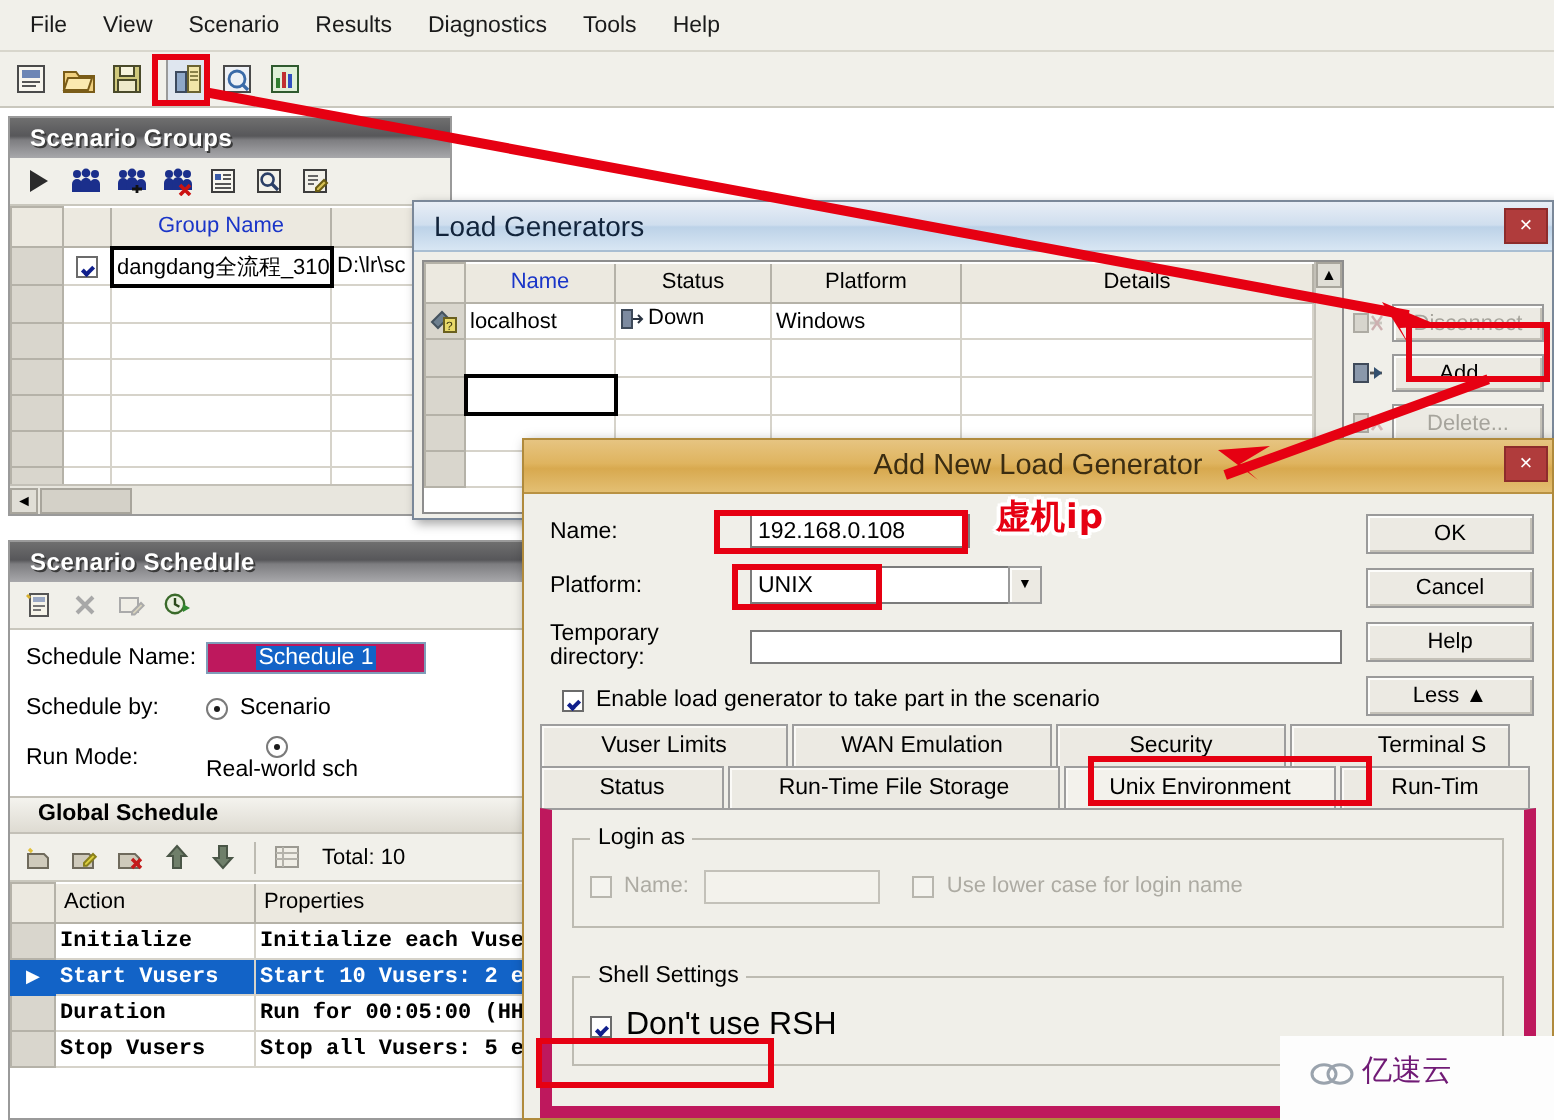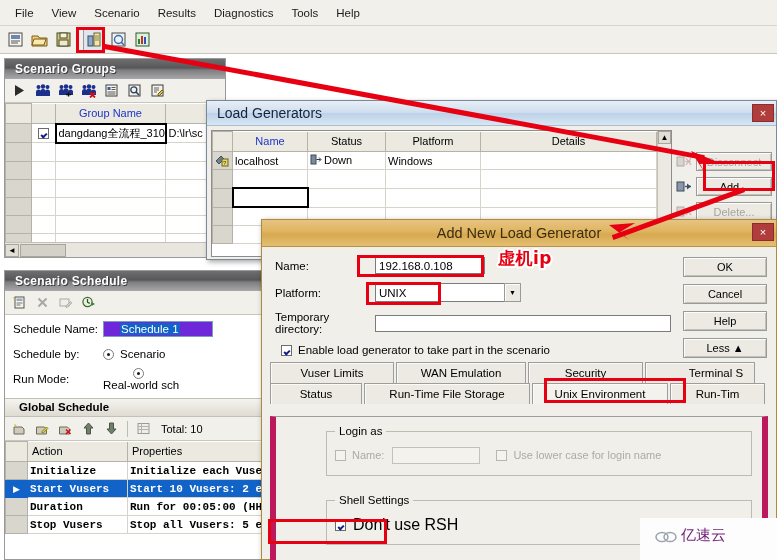--- a/index.html
+++ b/index.html
@@ -73,22 +73,22 @@
             margin-left:1px;box-sizing:border-box;}
   
   #scen-sched{
     position:absolute;left:4px;top:270px;width:268px;height:290px;
     background:#ffffff;border:1px solid #9a9a9a;box-sizing:border-box;
   }
   .sched-form{padding:6px 8px 2px 8px;font-size:11.5px;}
   .sf-row{display:flex;align-items:center;margin-bottom:9px;height:16px;}
   .sf-label{width:90px;color:#000;}
   .sf-input{
-    border:1px solid #7f9db9;height:16px;box-sizing:border-box;padding:0 16px;
-    background:#6d28d9;line-height:15px;font-size:11.5px;width:110px;
+    border:1px solid #7f9db9;height:16px;box-sizing:border-box;padding:0 2px;
+    background:#be185d;line-height:15px;font-size:11.5px;width:110px;text-align:center;
   }
   .sel-text{background:#1263c7;color:#fff;padding:0 1px;}
   .radio{
     display:inline-block;width:11px;height:11px;border:1px solid #7a7a7a;
     border-radius:50%;background:#fff;position:relative;vertical-align:middle;
     margin-right:6px;box-sizing:border-box;
   }
   .radio.on::after{
     content:"";position:absolute;left:3px;top:3px;width:3px;height:3px;
     border-radius:50%;background:#1a1a1a;
@@ -171,32 +171,32 @@
   .combo .arw{
     width:17px;height:19px;border:1px solid #9a9a9a;background:#eceae3;
     display:flex;align-items:center;justify-content:center;font-size:7px;
     box-sizing:border-box;box-shadow:inset 1px 1px 0 #fdfdfb;
   }
   .rightcol{position:absolute;right:9px;top:10px;width:84px;}
   .rightcol .btn{height:20px;margin-bottom:7px;}
   .enable-row{display:flex;align-items:center;padding-left:13px;margin-top:9px;}
   .enable-row span{margin-left:6px;font-size:11.5px;}
   
-  .tabs{margin:6px 0 12px 10px;width:400px;}
+  .tabs{margin:6px 0 0 10px;width:400px;}
   .tabrow{display:flex;}
   .tab{
     height:21px;border:1px solid #9d9d9d;border-bottom:none;background:#eceae3;
     font-size:11.5px;display:flex;align-items:center;justify-content:center;
     margin-right:2px;box-sizing:border-box;
     box-shadow:inset 1px 1px 0 #fbfaf7;
   }
   .tab.active{background:#f3f2ec;}
   .tabpage{
     border:6px solid #be185d;border-top:1px solid #9d9d9d;background:#f0efe9;
-    margin:0 10px 0 10px;height:150px;box-sizing:border-box;position:relative;padding-left:40px;
+    margin:0 10px 0 10px;height:150px;box-sizing:border-box;position:relative;
   }
   fieldset.grp{
     border:1px solid #bdbbb2;margin:8px 10px 0 10px;padding:4px 8px 8px 8px;
     box-sizing:border-box;
   }
   fieldset.grp legend{font-size:11.5px;padding:0 4px;color:#000;}
   .dis{color:#adaba3;}
   .chk.dis-box{border-color:#b8b6ae;background:#f4f3ee;}
   
   .redbox{position:absolute;border:3px solid #e60012;box-sizing:border-box;

